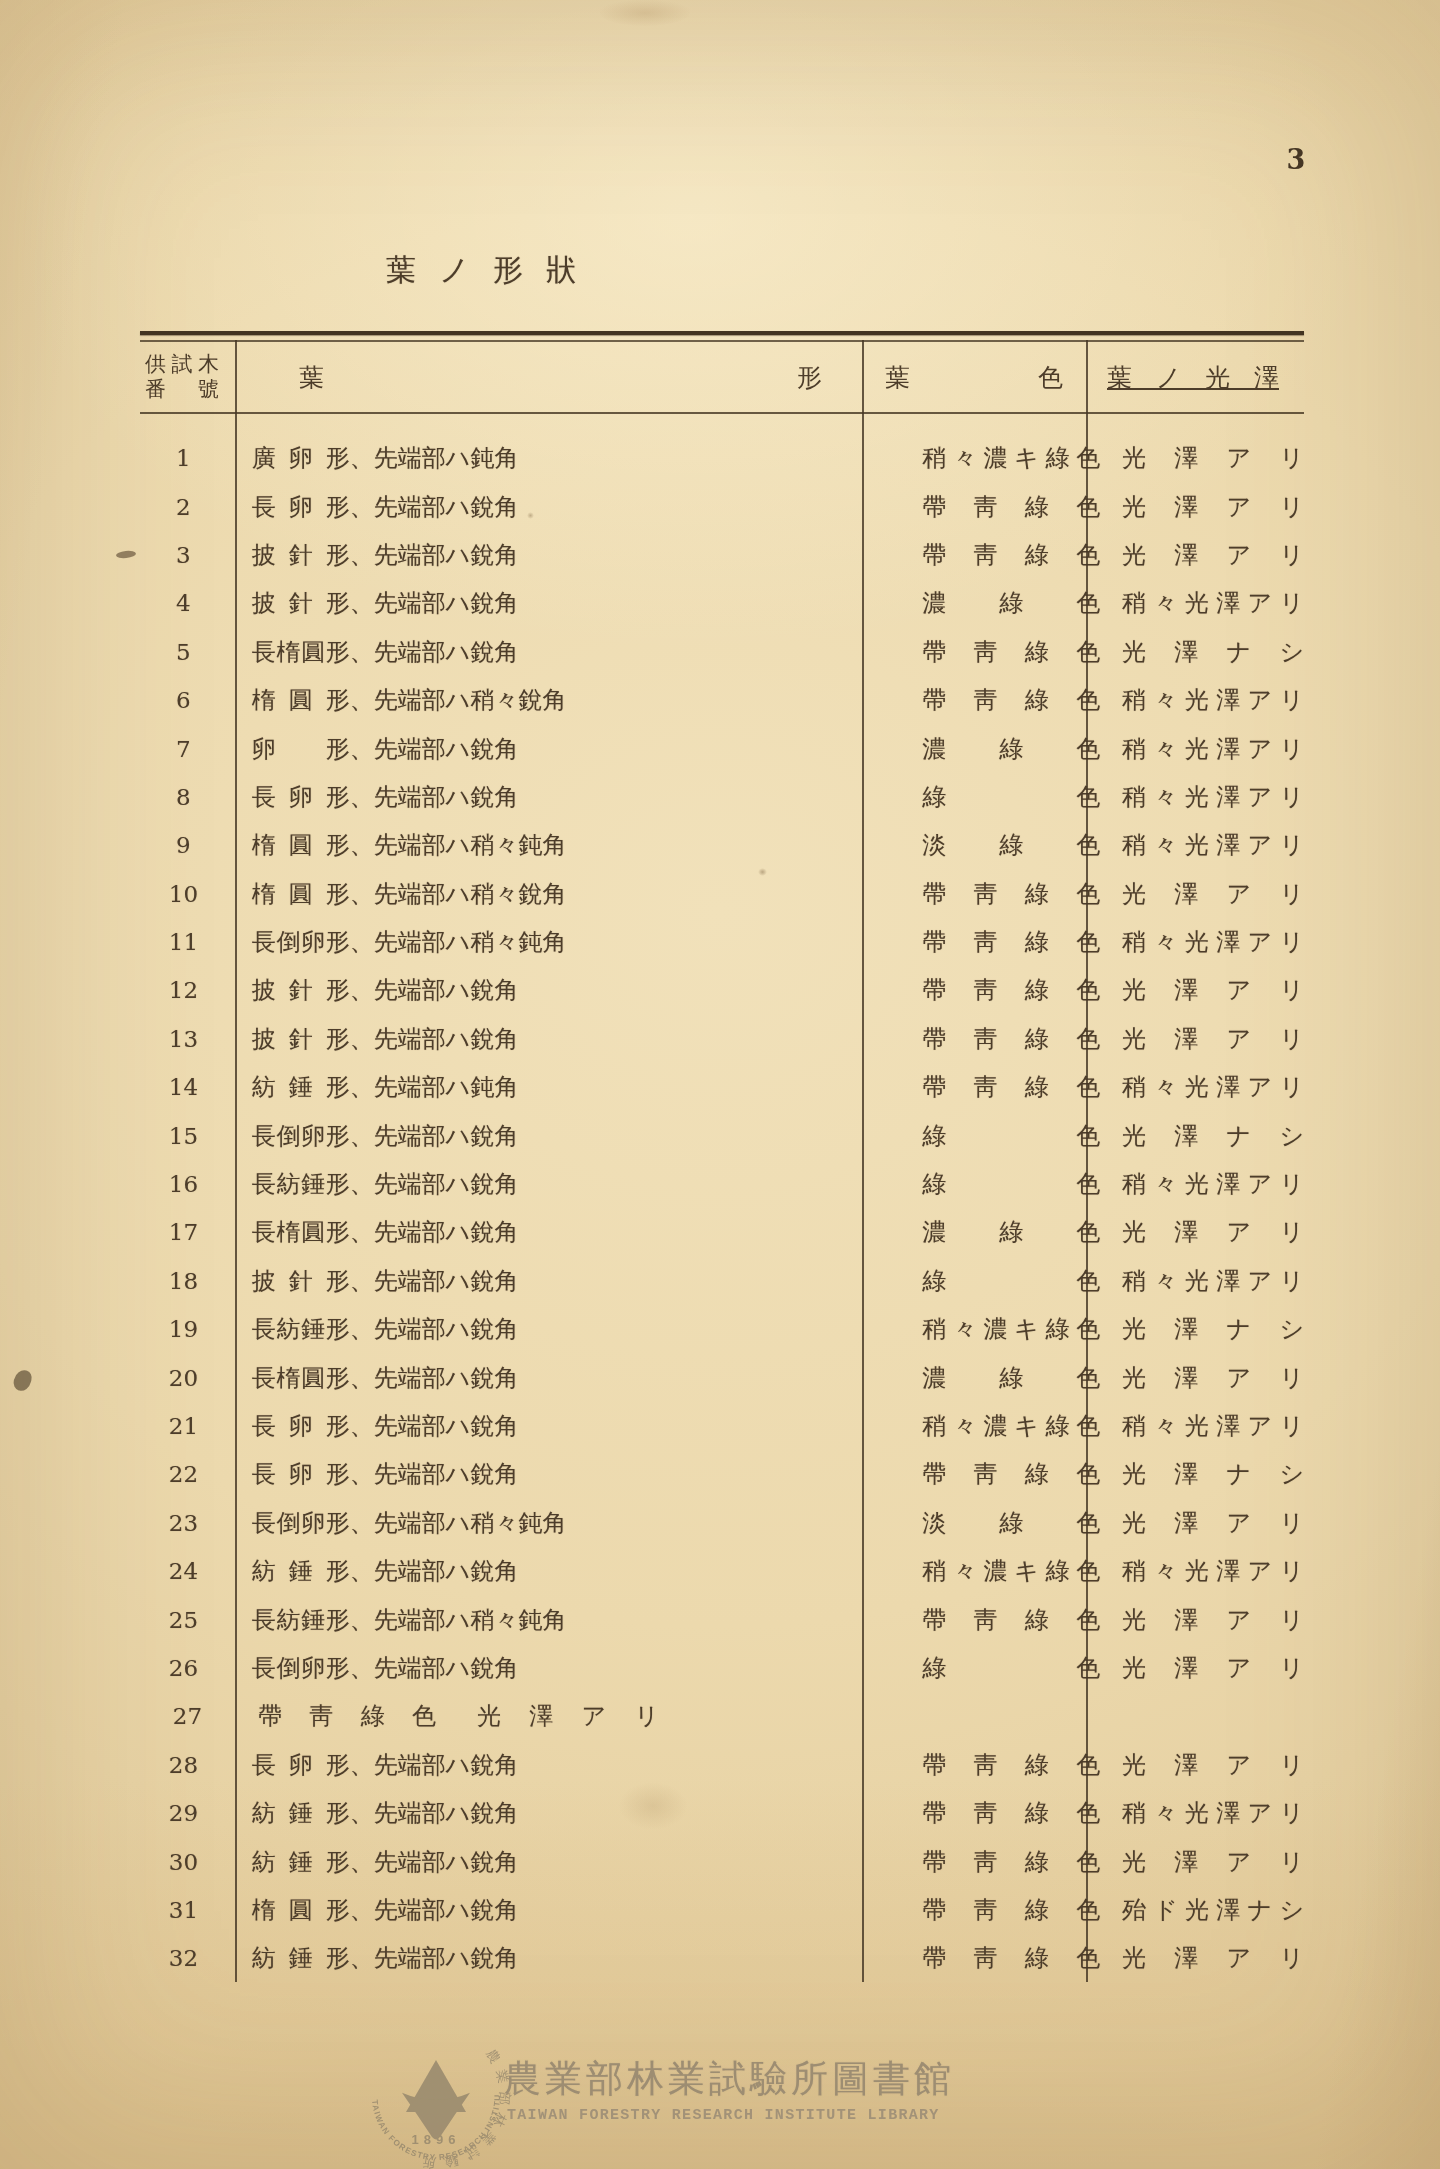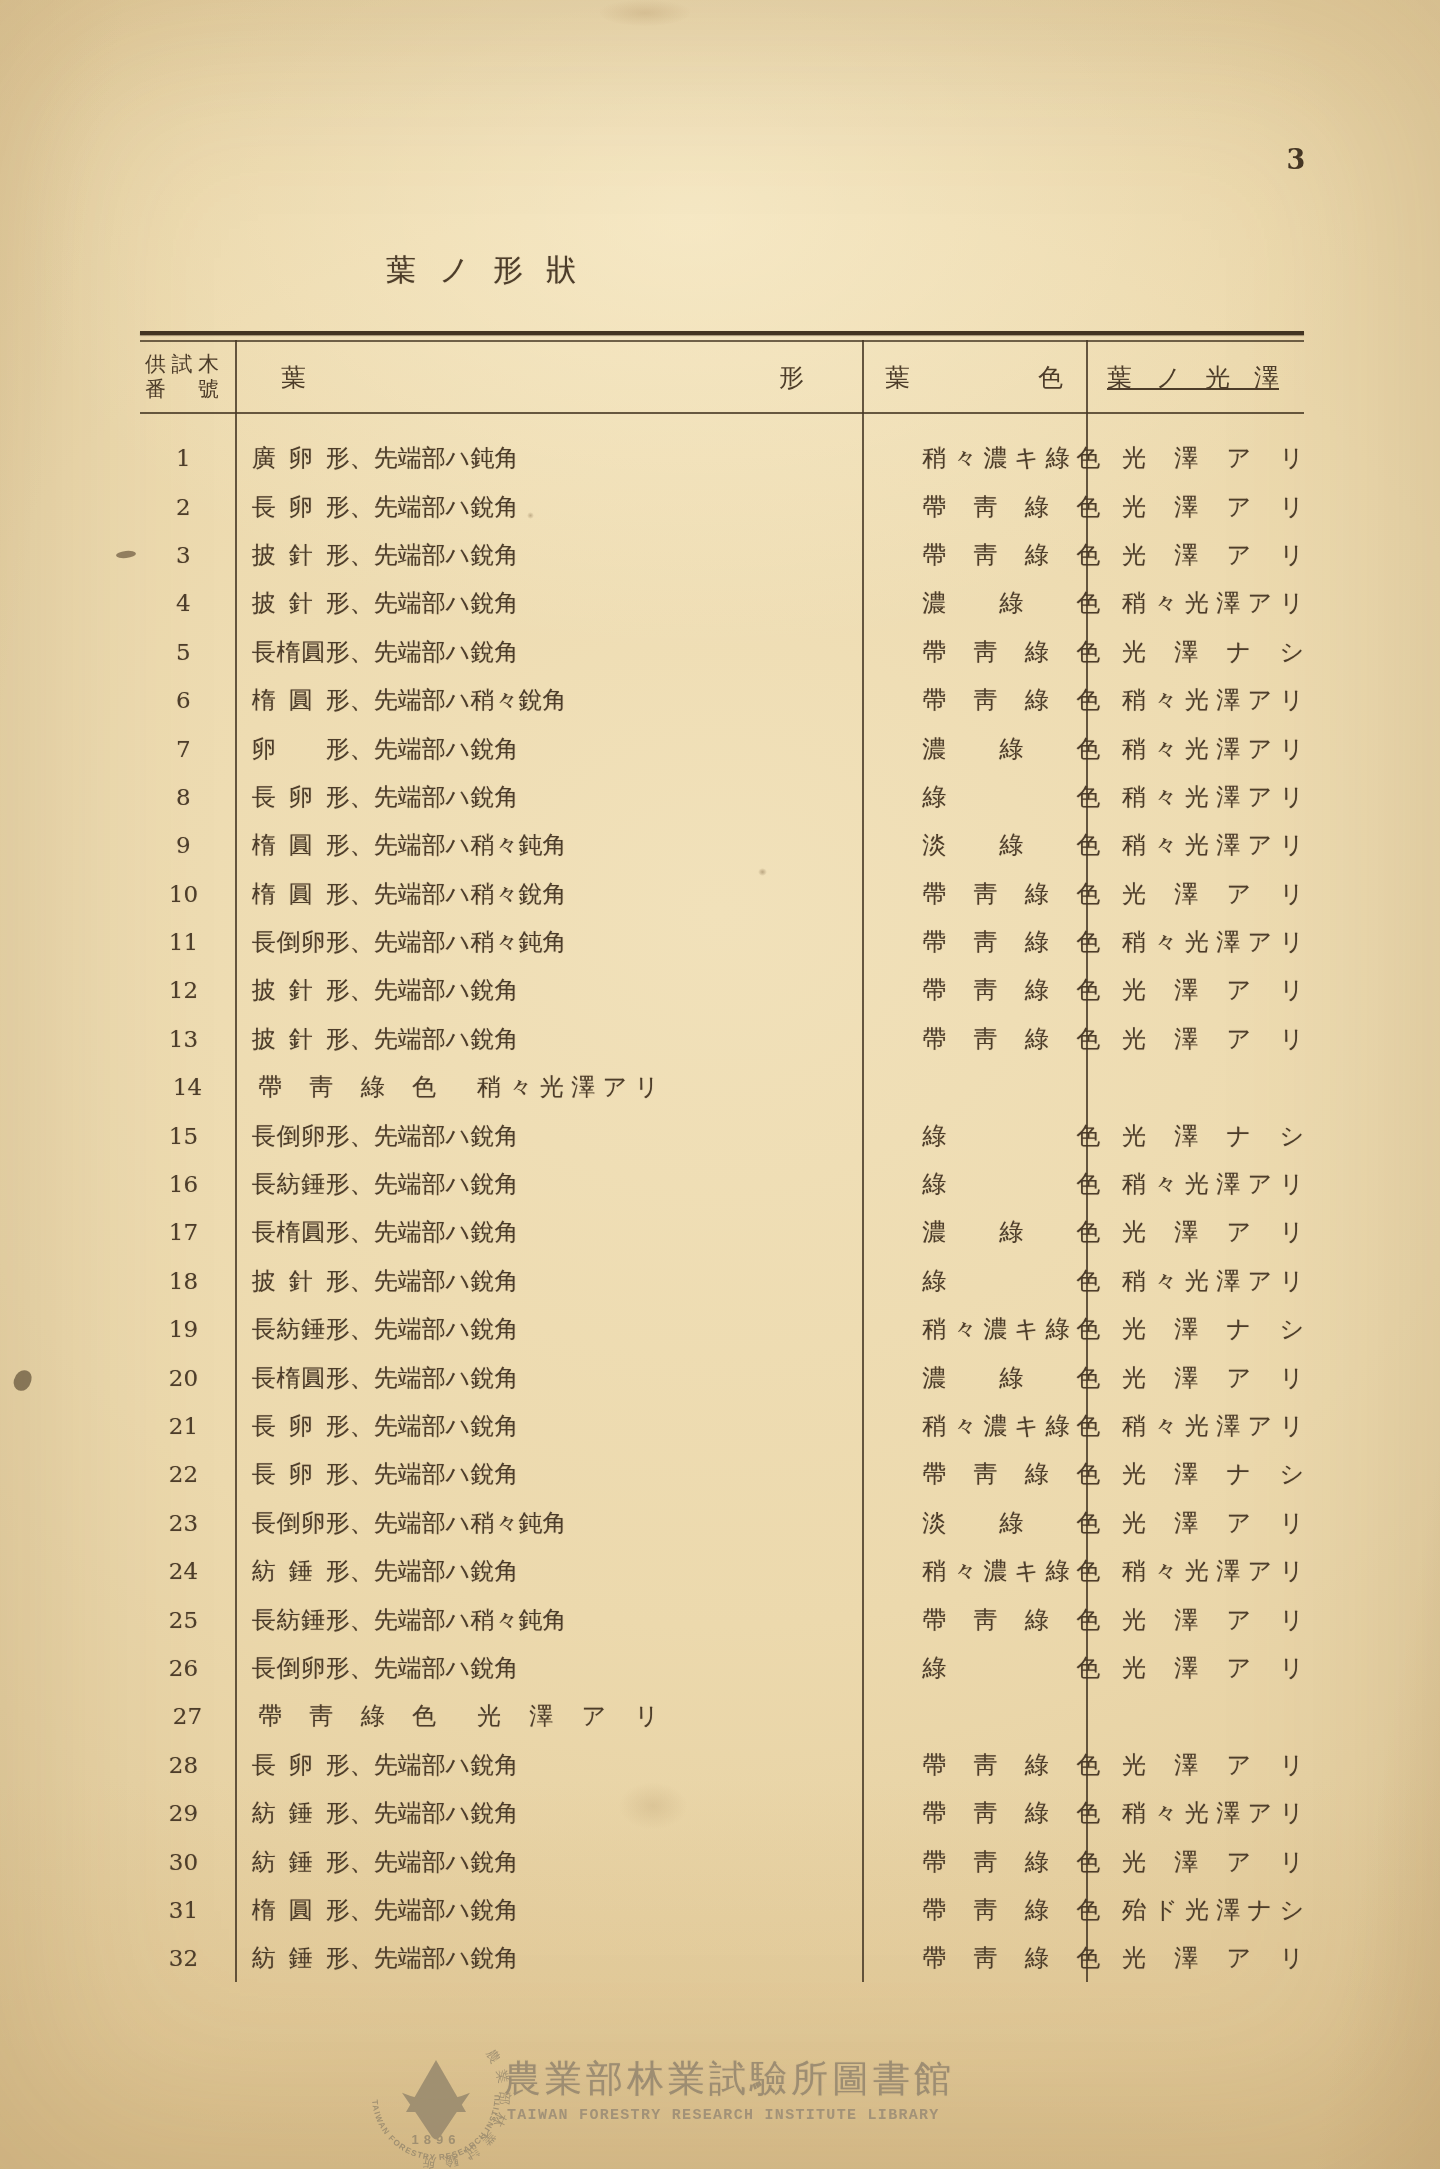--- a/index.html
+++ b/index.html
@@ -34,21 +34,21 @@
   .tbl{position:absolute;left:140px;top:331px;width:1164px;color:#4d3d2a;}
   .rule-thick{height:4px;background:#433421;box-shadow:0 1px 1px rgba(67,52,33,.45);}
   .rule-thin{height:2px;margin-top:5px;background:rgba(67,52,33,.75);}
   .hdr{display:flex;height:70px;align-items:center;font-size:25px;}
   .hdr .hc1{width:95px;}
   .hdr .hc2{width:627px;}
   .hdr .hc3{width:224px;}
   .hdr .hc4{width:218px;}
   .hc1-inner{width:74px;margin-left:5px;font-size:21px;line-height:1.2;}
   .jfy{text-align:justify;text-align-last:justify;}
-  .hc2-inner{margin-left:46px;width:523px;}
+  .hc2-inner{margin-left:64px;width:523px;}
   .hc3-inner{margin-left:23px;width:178px;}
   .hc4-inner{margin-left:21px;width:172px;text-decoration:underline;}
   .hdr-sep{height:2px;background:rgba(67,52,33,.8);}
   .tbody{padding-top:20px;}
   .row{display:flex;height:48.4px;align-items:center;font-size:24px;
        text-shadow:0 0 1px rgba(77,61,42,.35);}
   .c1{width:95px;text-align:center;font-family:"DejaVu Serif",serif;font-size:23px;}
   .c2{width:733px;padding-left:25px;box-sizing:border-box;}
   .c3{width:224px;}
   .c4{width:218px;}
@@ -255,20 +255,21 @@
         <div class="c3">
           <span class="color-field jfy">帶靑綠色</span>
         </div>
         <div class="c4">
           <span class="luster-field jfy">光澤アリ</span>
         </div>
       </div>
 
       <div class="row">
         <div class="c1">14</div>
+        <div class="c2"><span class="shape-head jfy">紡錘形</span><span>、先端部ハ鈍角</span></div>
         <div class="c3">
           <span class="color-field jfy">帶靑綠色</span>
         </div>
         <div class="c4">
           <span class="luster-field jfy">稍々光澤アリ</span>
         </div>
       </div>
 
       <div class="row">
         <div class="c1">15</div>

